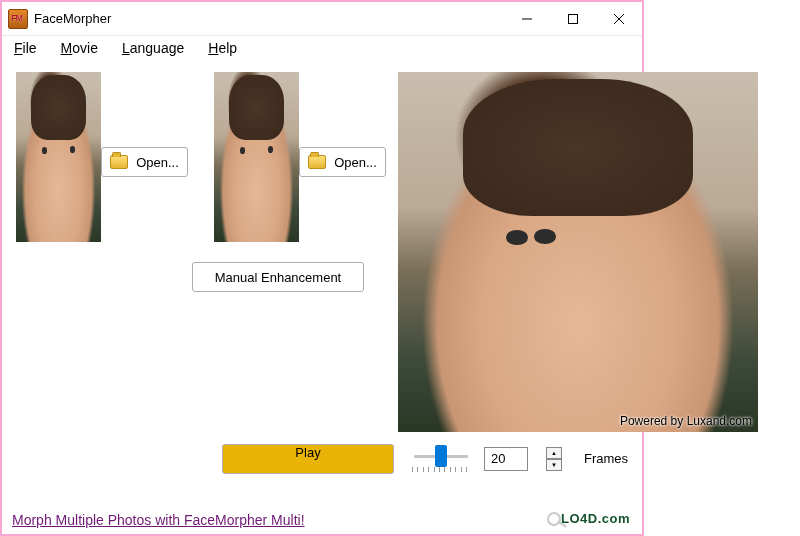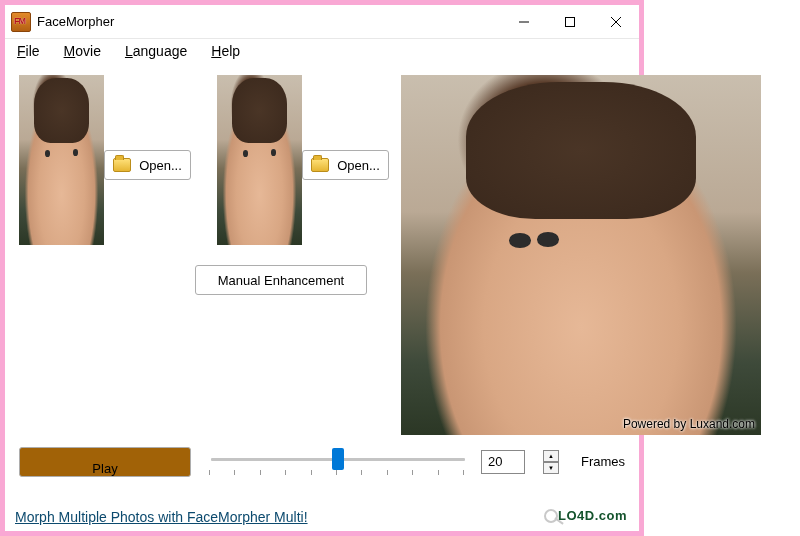--- a/index.html
+++ b/index.html
@@ -11,21 +11,21 @@
     color: #000;
     width: 800px;
     height: 536px;
     overflow: hidden;
     position: relative;
   }
   
   .window {
     width: 644px;
     height: 536px;
-    border: 5px solid #f9a8d4;
+    border: 2px solid #f9a8d4;
     position: relative;
     background: #fff;
   }
   
   .titlebar {
     display: flex;
     align-items: center;
     height: 34px;
     border-bottom: 1px solid #e8e8e8;
     padding-left: 6px;
@@ -167,27 +167,28 @@
     margin-right: 22px;
   }
   .play-row {
     display: flex;
     align-items: center;
     gap: 14px;
     padding: 0 14px 8px 14px;
     margin-top: 10px;
   }
   .play-btn {
+    margin-left: 206px;
     width: 172px;
     height: 30px;
     border: 1px solid #adadad;
-    background: #a16207;
+    background: #eab308;
     border-radius: 3px;
     display: flex;
-    align-items: flex-end;
+    align-items: flex-start;
     justify-content: center;
     font-size: 13px;
     cursor: pointer;
   }
   .slider-wrap {
     flex: 1;
     padding: 0 4px;
   }
   .slider {
     -webkit-appearance: none;
@@ -267,21 +268,21 @@
     right: 6px;
     bottom: 4px;
     font-size: 12px;
     color: #000000;
     text-shadow: 0 0 3px #fff, 0 0 3px #fff;
   }
   .footer-link {
     position: absolute;
     left: 10px;
     bottom: 6px;
-    color: #0c4a6e;
+    color: #701a75;
     text-decoration: underline;
     font-size: 14px;
     cursor: pointer;
   }
   .lo4d {
     position: absolute;
     right: 12px;
     bottom: 8px;
     font-size: 13px;
     color: #14532d;

